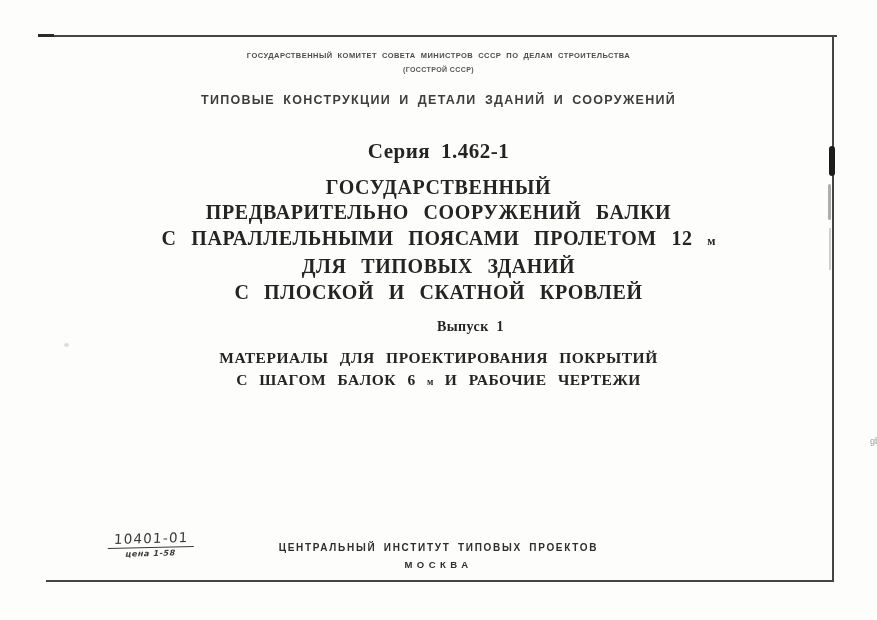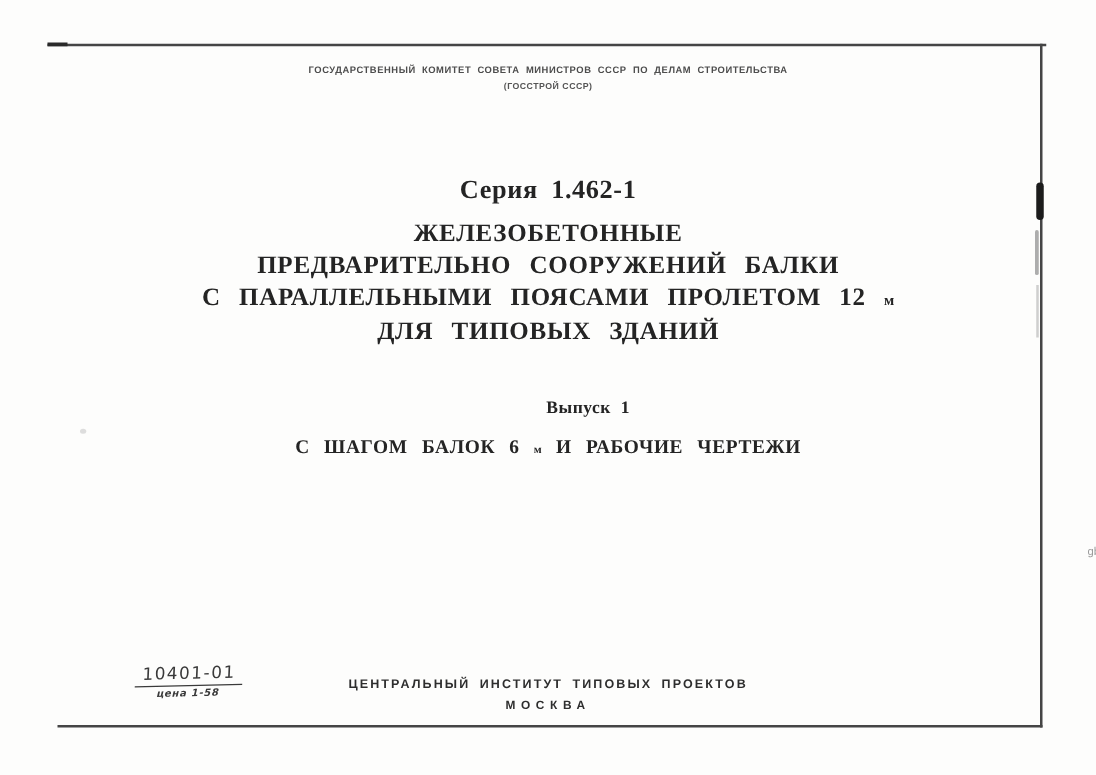--- a/index.html
+++ b/index.html
@@ -74,33 +74,36 @@
   <div class="abs frame-top-nub"></div>
   <div class="abs frame-right"></div>
   <div class="abs frame-bottom"></div>
   <div class="abs ink-smudge"></div>
   <div class="abs ink-marks-1"></div>
   <div class="abs ink-marks-2"></div>
   <div class="abs speck"></div>
 
   <div class="abs center-text committee-1">ГОСУДАРСТВЕННЫЙ КОМИТЕТ СОВЕТА МИНИСТРОВ СССР ПО ДЕЛАМ СТРОИТЕЛЬСТВА</div>
   <div class="abs center-text committee-2">(ГОССТРОЙ СССР)</div>
+  <div class="abs center-text banner">ТИПОВЫЕ КОНСТРУКЦИИ И ДЕТАЛИ ЗДАНИЙ И СООРУЖЕНИЙ</div>
 
   <div class="abs center-text serif series-title">Серия 1.462-1</div>
 
   <div class="abs center-text serif main-title">
-    <div><span class="pre">ЖЕЛЕЗОБЕТОННЫЕ</span>  </div>
+    <div><span class="pre">ГОСУДАРСТВЕННЫЙ</span>  </div>
     <div><span class="pre">ПРЕДВАРИТЕЛЬНО СООРУЖЕНИЙ БАЛКИ</span>  </div>
     <div><span class="pre">С ПАРАЛЛЕЛЬНЫМИ ПОЯСАМИ ПРОЛЕТОМ 12</span> <span class="unit">м</span> </div>
     <div><span class="pre">ДЛЯ ТИПОВЫХ ЗДАНИЙ</span>  </div>
+    <div><span class="pre">С ПЛОСКОЙ И СКАТНОЙ КРОВЛЕЙ</span>  </div>
   </div>
 
   <div class="abs center-text serif issue-label">Выпуск 1</div>
 
   <div class="abs center-text serif subtitle">
+    <div><span class="pre">МАТЕРИАЛЫ ДЛЯ ПРОЕКТИРОВАНИЯ ПОКРЫТИЙ</span>  </div>
     <div><span class="pre">С ШАГОМ БАЛОК 6</span> <span class="unit">м</span> <span class="post">И РАБОЧИЕ ЧЕРТЕЖИ</span></div>
   </div>
 
   <div class="abs stamp">
     <div class="stamp-code">10401-01</div>
     <div class="stamp-price">цена 1-58</div>
   </div>
 
   <div class="abs center-text publisher-name">ЦЕНТРАЛЬНЫЙ ИНСТИТУТ ТИПОВЫХ ПРОЕКТОВ</div>
   <div class="abs center-text publisher-city">МОСКВА</div>

